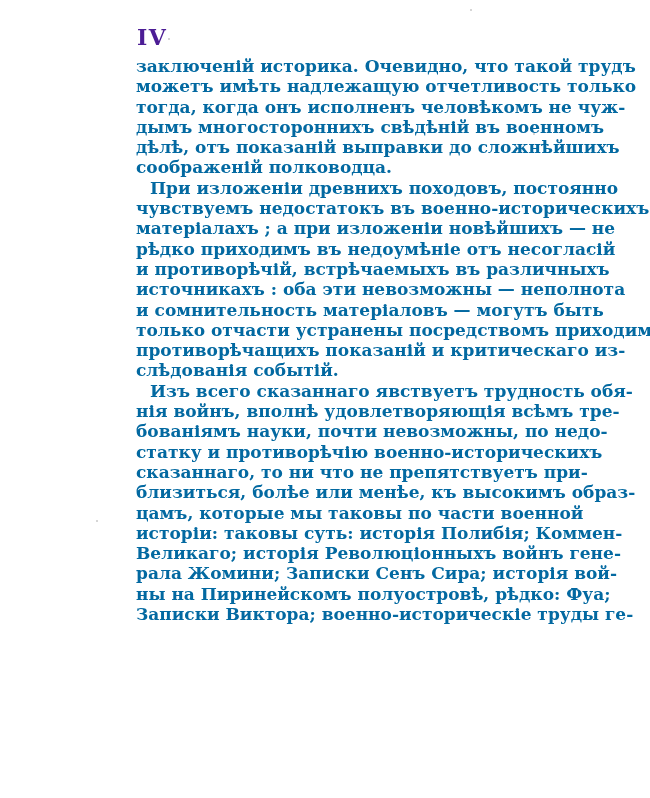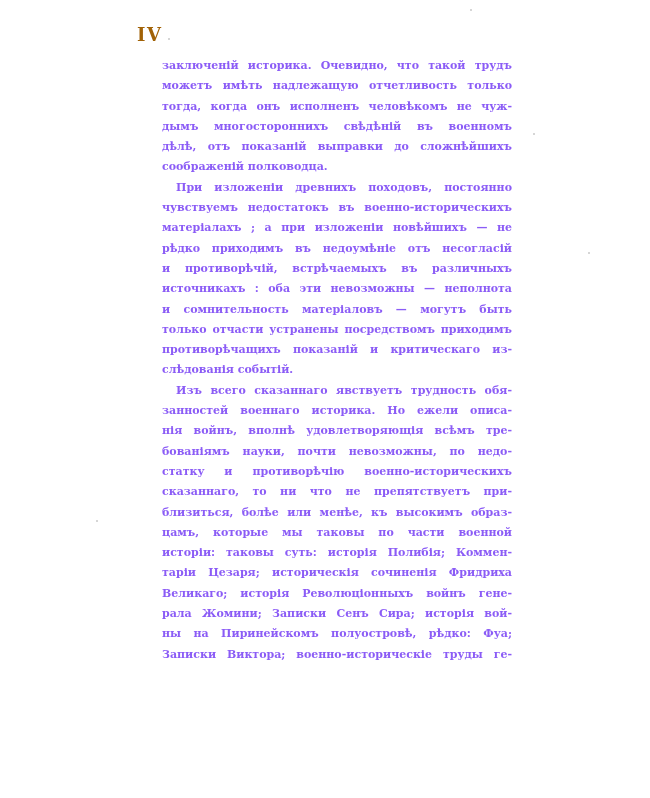--- a/index.html
+++ b/index.html
@@ -16,46 +16,45 @@
   }
   .scan-page {
     position: absolute;
     inset: 0;
     background: #ffffff;
   }
   .page-number {
     position: absolute;
     left: 137px;
     top: 24px;
-    font-size: 18px;
+    font-size: 22px;
     font-weight: bold;
     letter-spacing: 1.5px;
-    color: #a16207;
+    color: #4c1d95;
   }
   .text-block {
     position: absolute;
     left: 136px;
     top: 56px;
     width: 376px;
   }
   .para {
     margin: 0;
     padding: 0;
   }
   .line {
     height: 20.3px;
     line-height: 20.3px;
-    font-size: 11px;
+    font-size: 17px;
     font-weight: bold;
-    color: #8b5cf6;
+    color: #0369a1;
     text-align: justify;
     text-align-last: justify;
     white-space: nowrap;
     overflow: visible;
-    margin-left: 26px;
   }
   .line.lastline {
     text-align-last: left;
   }
   .line.indent {
     text-indent: 14px;
   }
   .speck {
     position: absolute;
     border-radius: 50%;
@@ -83,29 +82,27 @@
         <div class="line">рѣдко приходимъ въ недоумѣніе отъ несогласій</div>
         <div class="line">и противорѣчій, встрѣчаемыхъ въ различныхъ</div>
         <div class="line">источникахъ : оба эти невозможны — неполнота</div>
         <div class="line">и сомнительность матеріаловъ — могутъ быть</div>
         <div class="line">только отчасти устранены посредствомъ приходимъ</div>
         <div class="line">противорѣчащихъ показаній и критическаго из-</div>
         <div class="line lastline">слѣдованія событій.</div>
       </div>
       <div class="para">
         <div class="line indent">Изъ всего сказаннаго явствуетъ трудность обя-</div>
-        <div class="line">занностей военнаго историка. Но ежели описа-</div>
         <div class="line">нія войнъ, вполнѣ удовлетворяющія всѣмъ тре-</div>
         <div class="line">бованіямъ науки, почти невозможны, по недо-</div>
         <div class="line">статку и противорѣчію военно-историческихъ</div>
         <div class="line">сказаннаго, то ни что не препятствуетъ при-</div>
         <div class="line">близиться, болѣе или менѣе, къ высокимъ образ-</div>
         <div class="line">цамъ, которые мы таковы по части военной</div>
         <div class="line">исторіи: таковы суть: исторія Полибія; Коммен-</div>
-        <div class="line">таріи Цезаря; историческія сочиненія Фридриха</div>
         <div class="line">Великаго; исторія Революціонныхъ войнъ гене-</div>
         <div class="line">рала Жомини; Записки Сенъ Сира; исторія вой-</div>
         <div class="line">ны на Пиринейскомъ полуостровѣ, рѣдко: Фуа;</div>
         <div class="line">Записки Виктора; военно-историческіе труды ге-</div>
       </div>
     </div>
 <div class="speck" style="left: 470px; top: 9px; width: 2px; height: 2px;"></div>
     <div class="speck" style="left: 168px; top: 38px; width: 2px; height: 2px;"></div>
     <div class="speck" style="left: 533px; top: 133px; width: 2px; height: 2px;"></div>
     <div class="speck" style="left: 96px; top: 520px; width: 2px; height: 2px;"></div>

